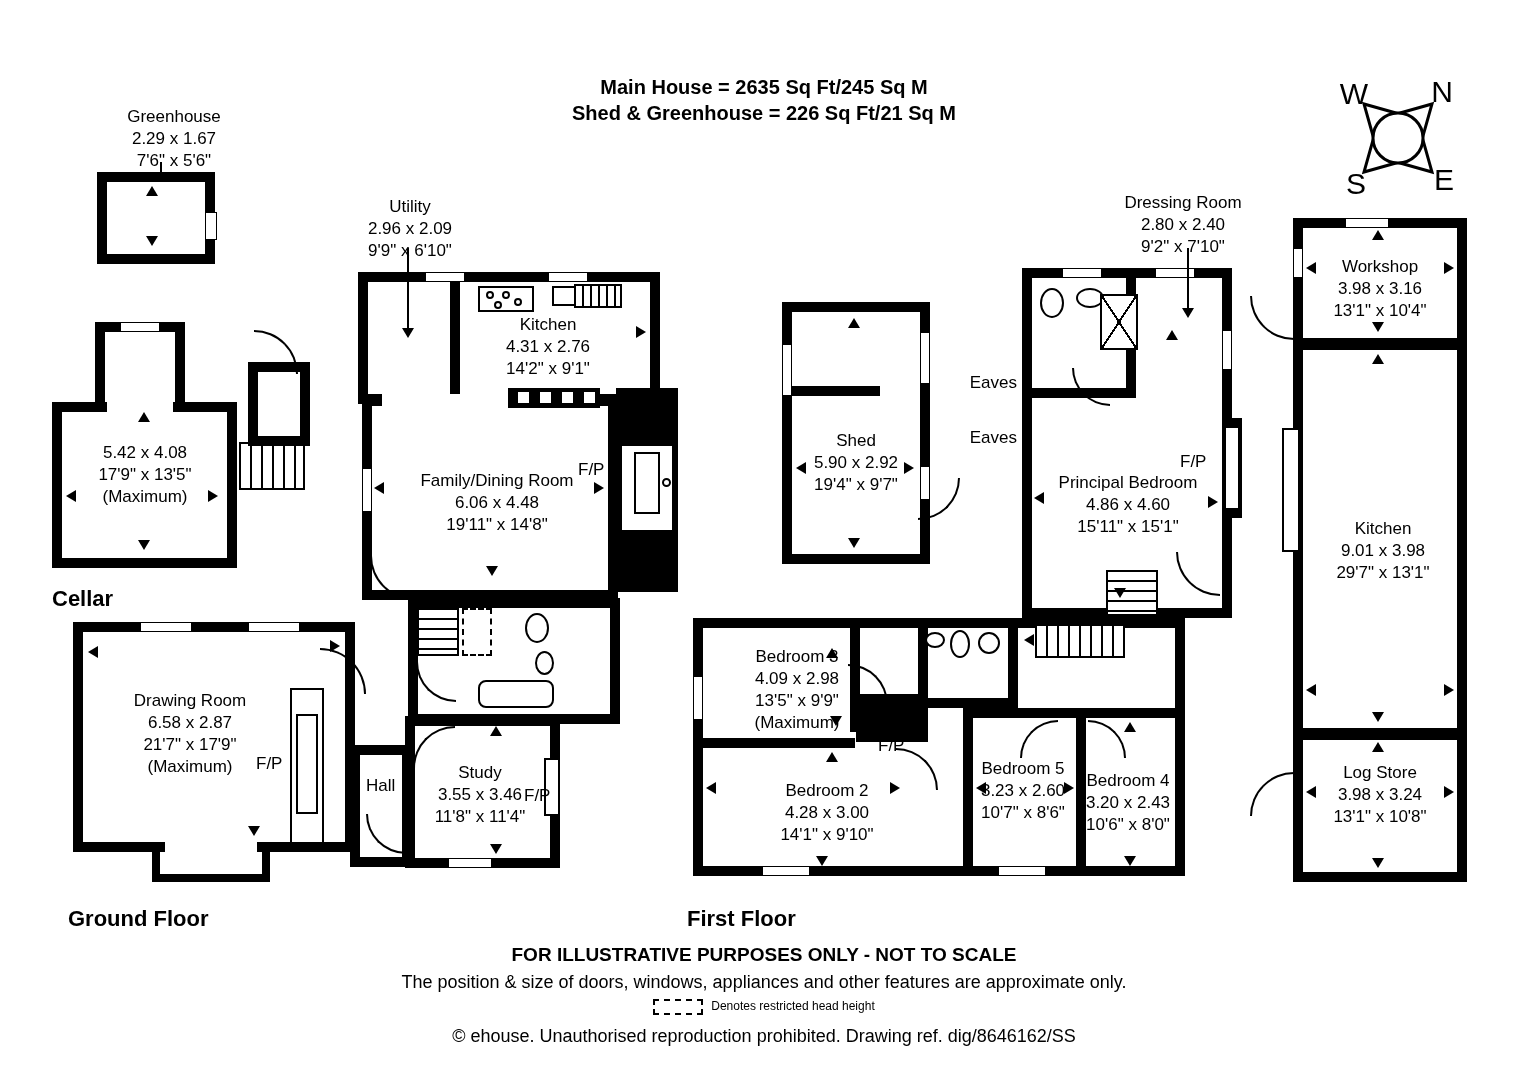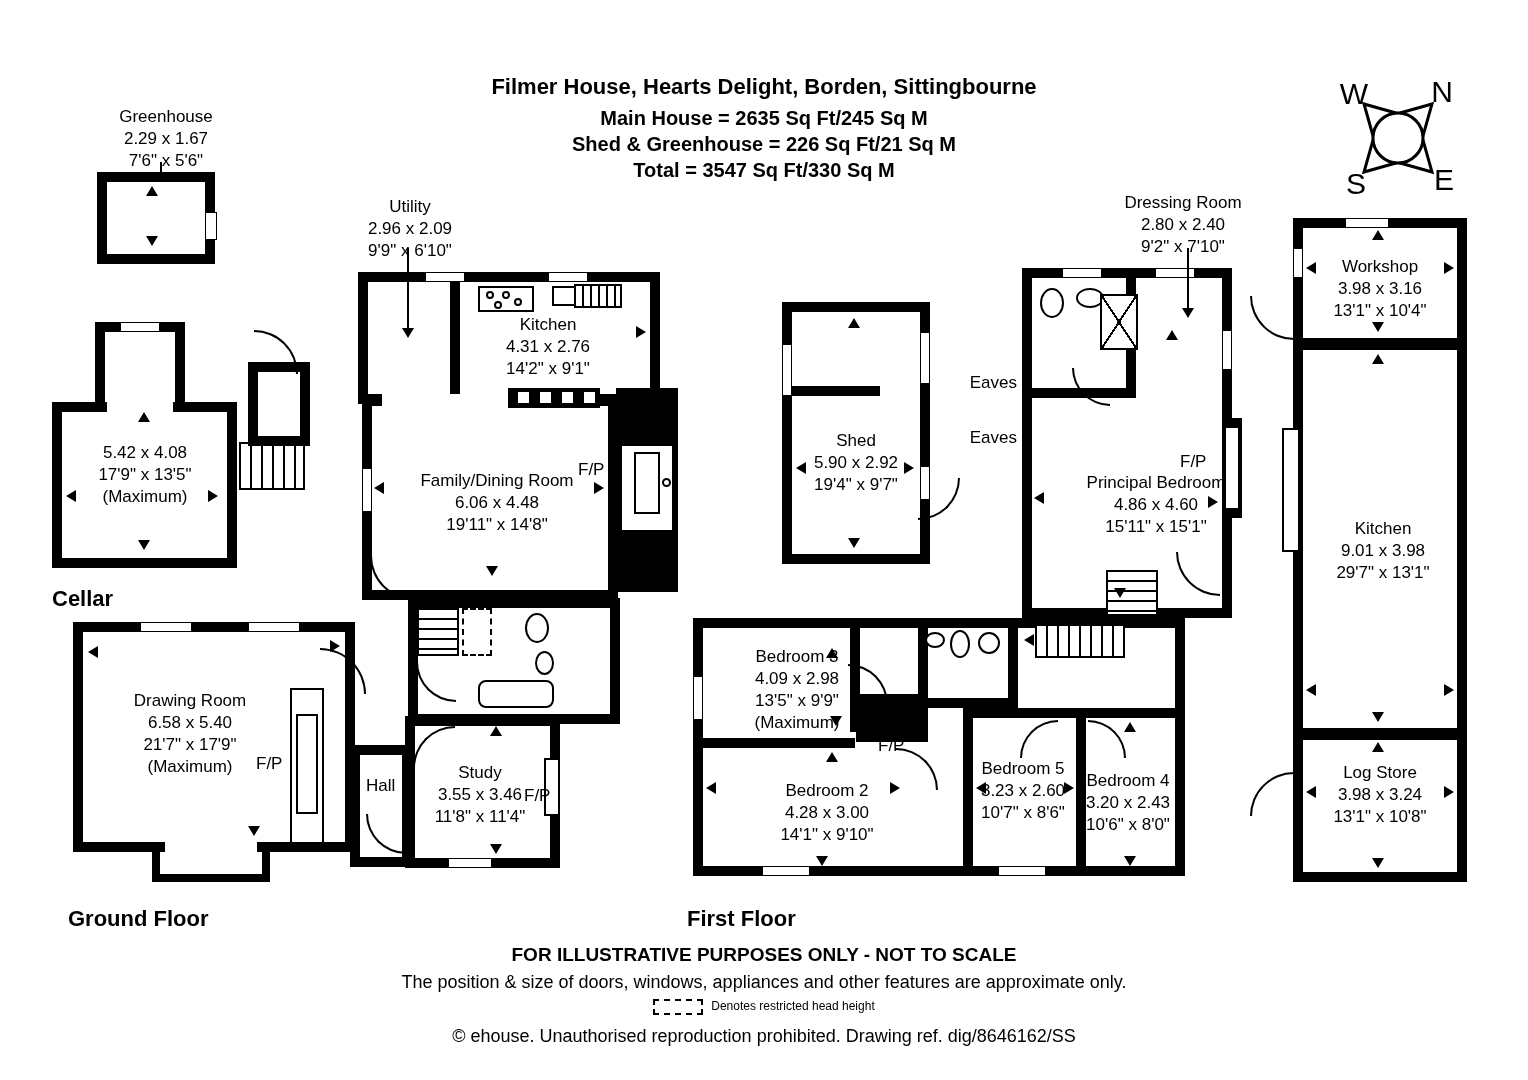--- a/index.html
+++ b/index.html
@@ -42,39 +42,37 @@
      linear-gradient(to top right,transparent calc(50% - 1px),#000 calc(50% - 1px),#000 calc(50% + 1px),transparent calc(50% + 1px)),
      linear-gradient(to bottom right,transparent calc(50% - 1px),#000 calc(50% - 1px),#000 calc(50% + 1px),transparent calc(50% + 1px)),#fff;
      box-sizing:border-box;}
   .dashkey{display:inline-block;width:46px;height:12px;border:2px dashed #000;vertical-align:middle;margin-right:8px;}
   .grill{position:absolute;background:repeating-linear-gradient(to right,#fff 0 6px,#000 6px 8px);border:2px solid #000;box-sizing:border-box;}
 </style>
 </head>
 <body>
 
 <div class="title">
-  <div class="t1">Filmer House, Hearts Delight, Borden, Sittingbourne</div>
   <div>Main House = 2635 Sq Ft/245 Sq M</div>
   <div>Shed &amp; Greenhouse = 226 Sq Ft/21 Sq M</div>
-  <div>Total = 3547 Sq Ft/330 Sq M</div>
 </div>
 
 <svg class="abs" style="left:1318px;top:70px" width="160" height="140" viewBox="0 0 160 140">
   <polygon points="82,43 114,34 105,66" fill="#fff" stroke="#000" stroke-width="3"></polygon>
   <polygon points="78,43 46,34 55,66" fill="#fff" stroke="#000" stroke-width="3"></polygon>
   <polygon points="78,93 46,102 55,70" fill="#fff" stroke="#000" stroke-width="3"></polygon>
   <polygon points="82,93 114,102 105,70" fill="#fff" stroke="#000" stroke-width="3"></polygon>
   <circle cx="80" cy="68" r="25" fill="#fff" stroke="#000" stroke-width="3"></circle>
   <text x="36" y="34" font-size="30" text-anchor="middle">W</text>
   <text x="124" y="32" font-size="30" text-anchor="middle">N</text>
   <text x="38" y="124" font-size="30" text-anchor="middle">S</text>
   <text x="126" y="120" font-size="30" text-anchor="middle">E</text>
 </svg>
 
-<div class="lbl" style="left:91px;top:106px;width:150px">
+<div class="lbl" style="left:99px;top:106px;width:150px">
   <div>Greenhouse</div>
   <div>2.29 x 1.67</div>
   <div>7'6" x 5'6"</div>
 </div>
 <div class="vline" style="left:160px;top:162px;height:62px"></div>
 <i class="tri td" style="left:155px;top:224px"></i>
 <div class="room" style="left:97px;top:172px;width:118px;height:92px"></div>
 <div class="win" style="left:205px;top:212px;width:12px;height:28px"></div>
 <i class="tri tu" style="left:146px;top:186px"></i>
 <i class="tri td" style="left:146px;top:236px"></i>
@@ -161,21 +159,21 @@
 <div class="win" style="left:248px;top:622px;width:52px;height:10px"></div>
 <div class="win" style="left:448px;top:858px;width:44px;height:10px"></div>
 <div class="box" style="left:290px;top:688px;width:34px;height:156px"></div>
 <div class="box" style="left:296px;top:714px;width:22px;height:100px"></div>
 <div class="box" style="left:544px;top:758px;width:16px;height:58px"></div>
 <div class="arc arc-tr" style="left:320px;top:648px;width:46px;height:46px"></div>
 <div class="arc arc-bl" style="left:366px;top:814px;width:40px;height:40px"></div>
 <div class="arc arc-tl" style="left:413px;top:726px;width:42px;height:42px"></div>
 <div class="lbl" style="left:105px;top:690px;width:170px">
   <div>Drawing Room</div>
-  <div>6.58 x 5.40</div>
+  <div>6.58 x 2.87</div>
   <div>21'7" x 17'9"</div>
   <div>(Maximum)</div>
 </div>
 <div class="fp" style="left:256px;top:754px">F/P</div>
 <div class="fp" style="left:366px;top:776px">Hall</div>
 <div class="lbl" style="left:420px;top:762px;width:120px">
   <div>Study</div>
   <div>3.55 x 3.46</div>
   <div>11'8" x 11'4"</div>
 </div>
@@ -220,21 +218,21 @@
 <div class="arc arc-bl" style="left:1072px;top:368px;width:38px;height:38px"></div>
 <div class="lbl" style="left:1100px;top:192px;width:166px">
   <div>Dressing Room</div>
   <div>2.80 x 2.40</div>
   <div>9'2" x 7'10"</div>
 </div>
 <div class="vline" style="left:1187px;top:248px;height:60px"></div>
 <i class="tri td" style="left:1182px;top:308px"></i>
 <div class="eaves" style="left:955px;top:373px;width:62px">Eaves</div>
 <div class="eaves" style="left:955px;top:428px;width:62px">Eaves</div>
-<div class="lbl" style="left:1058px;top:472px;width:196px">
+<div class="lbl" style="left:1030px;top:472px;width:196px">
   <div>Principal Bedroom</div>
   <div>4.86 x 4.60</div>
   <div>15'11" x 15'1"</div>
 </div>
 <div class="fp" style="left:1180px;top:452px">F/P</div>
 <i class="tri tl" style="left:1034px;top:492px"></i>
 <i class="tri tr" style="left:1208px;top:496px"></i>
 <i class="tri td" style="left:1114px;top:588px"></i>
 <i class="tri tu" style="left:1166px;top:330px"></i>
 

